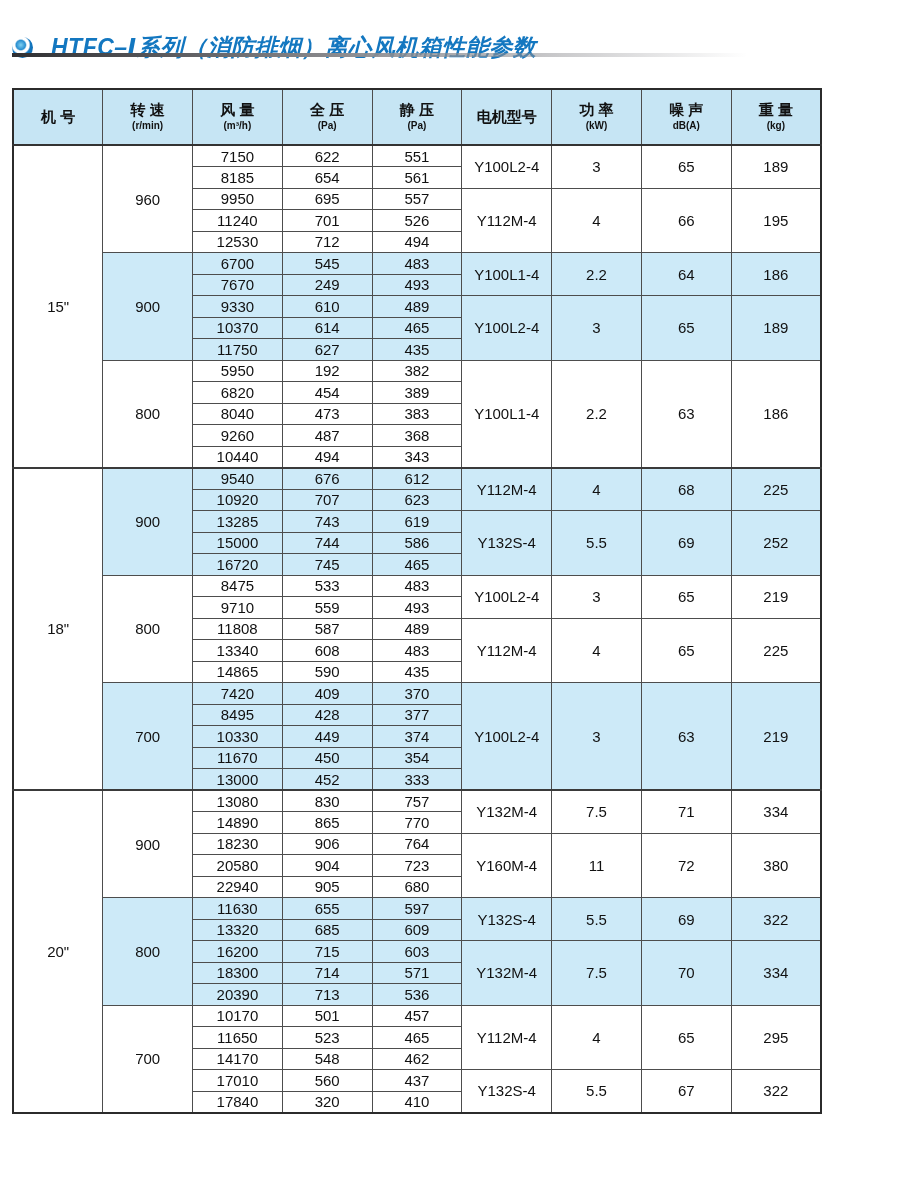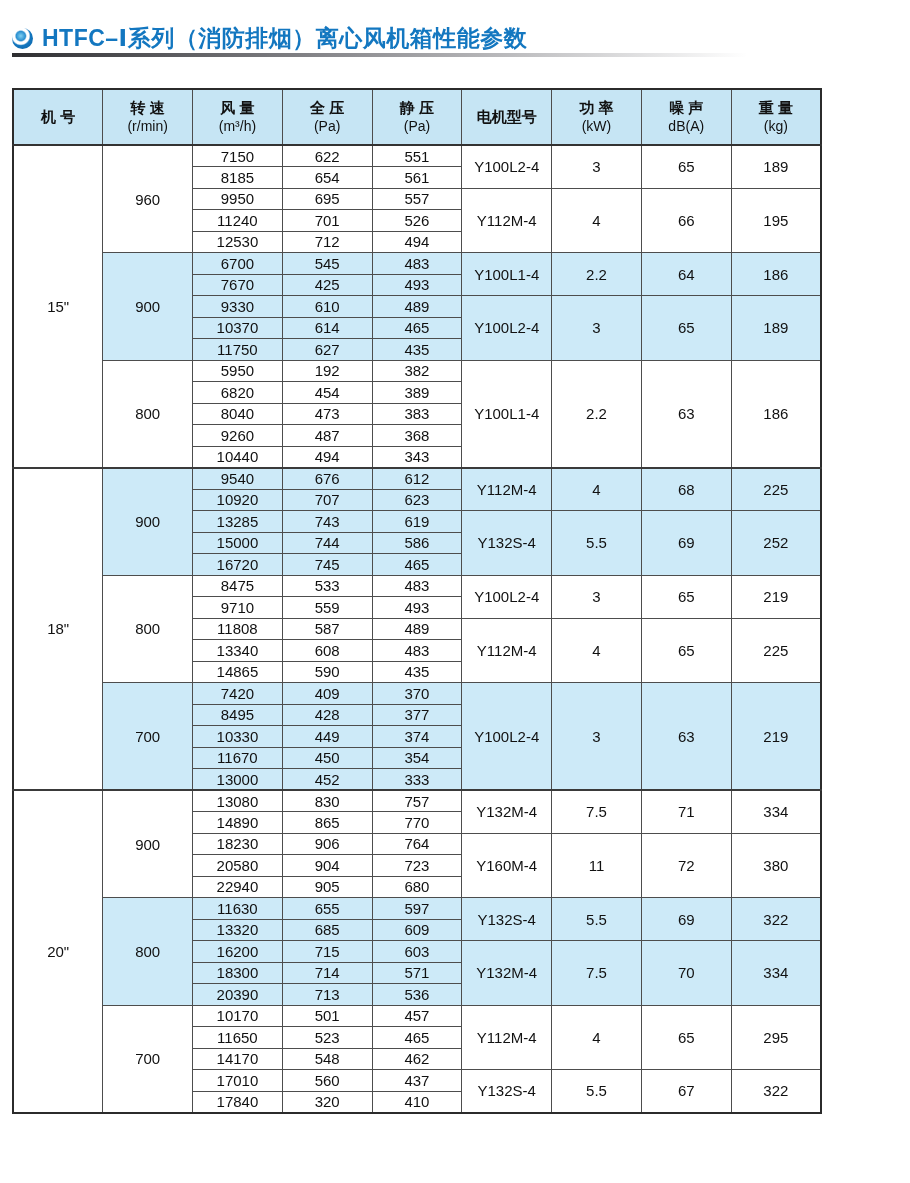--- a/index.html
+++ b/index.html
@@ -23,43 +23,43 @@
     display:flex;align-items:center;gap:9px;
   }
   .title-icon{
     width:21px;height:21px;border-radius:50%;flex:0 0 auto;
     background:radial-gradient(circle at 42% 38%,
       #7fd0f2 0%, #2a8fd0 26%,
       #ffffff 34%, #ffffff 46%,
       #1377c0 54%, #0b5fa0 100%);
   }
   .page-title{
-    margin:0;font-size:23px;font-weight:bold;color:var(--title-blue);
-    letter-spacing:0.5px;white-space:nowrap;
+    margin:9px;font-size:23px;font-weight:bold;color:var(--title-blue);
+    letter-spacing:0.5px;white-space:nowrap;font-style:italic;
   }
   .title-underline{
     position:absolute;left:12px;top:53px;height:4px;width:735px;
     background:linear-gradient(to right,#2e2e31,#8c8c90 45%,rgba(245,245,245,0));
   }
   table.spec-table{
     position:absolute;left:12px;top:88px;
     width:810px;border-collapse:collapse;table-layout:fixed;
     border:2px solid var(--outer);
   }
   .spec-table th,.spec-table td{
     border:1px solid var(--border);
     text-align:center;vertical-align:middle;padding:0;
   }
   .spec-table thead th{
     background:var(--header-bg);
     height:56px;font-size:15px;font-weight:bold;
     border-bottom:2px solid #333333;
     line-height:1.25;
   }
-  .spec-table thead th .h-sub{font-weight:normal;font-size:14px;}
+  .spec-table thead th .h-sub{font-weight:bold;font-size:10px;}
   .spec-table tbody td{
     height:21.5px;font-size:15px;line-height:1;background:#ffffff;
   }
   .spec-table tbody td.band{background:var(--band-bg);}
   .spec-table tbody td.size-cell{background:#ffffff;font-size:15px;}
   .spec-table tbody tr.sec-top td{border-top:2px solid #3a3a3a;}
 </style>
 </head>
 <body>
 
@@ -151,21 +151,21 @@
           <td class="band">6700</td>
           <td class="band">545</td>
           <td class="band">483</td>
           <td class="band" rowspan="2">Y100L1-4</td>
           <td class="band" rowspan="2">2.2</td>
           <td class="band" rowspan="2">64</td>
           <td class="band" rowspan="2">186</td>
         </tr>
         <tr>
           <td class="band">7670</td>
-          <td class="band">425</td>
+          <td class="band">249</td>
           <td class="band">493</td>
         </tr>
         <tr>
           <td class="band">9330</td>
           <td class="band">610</td>
           <td class="band">489</td>
           <td class="band" rowspan="3">Y100L2-4</td>
           <td class="band" rowspan="3">3</td>
           <td class="band" rowspan="3">65</td>
           <td class="band" rowspan="3">189</td>

